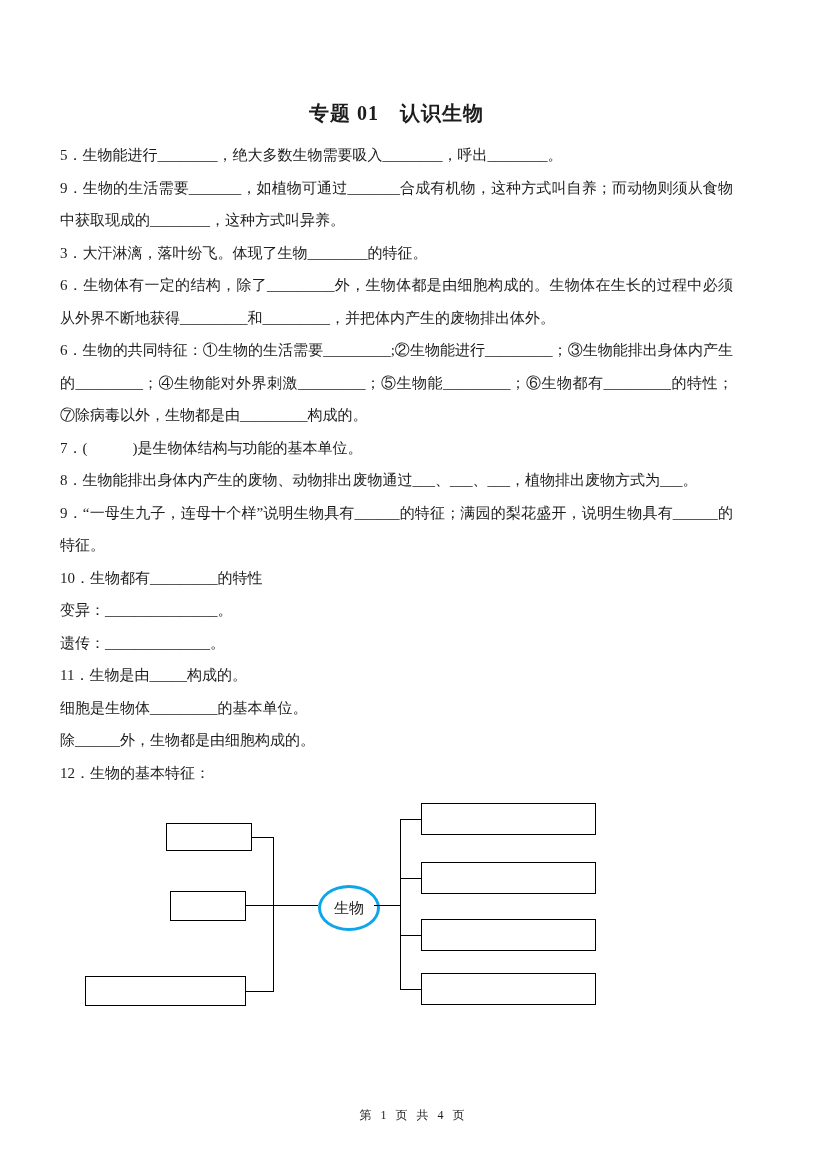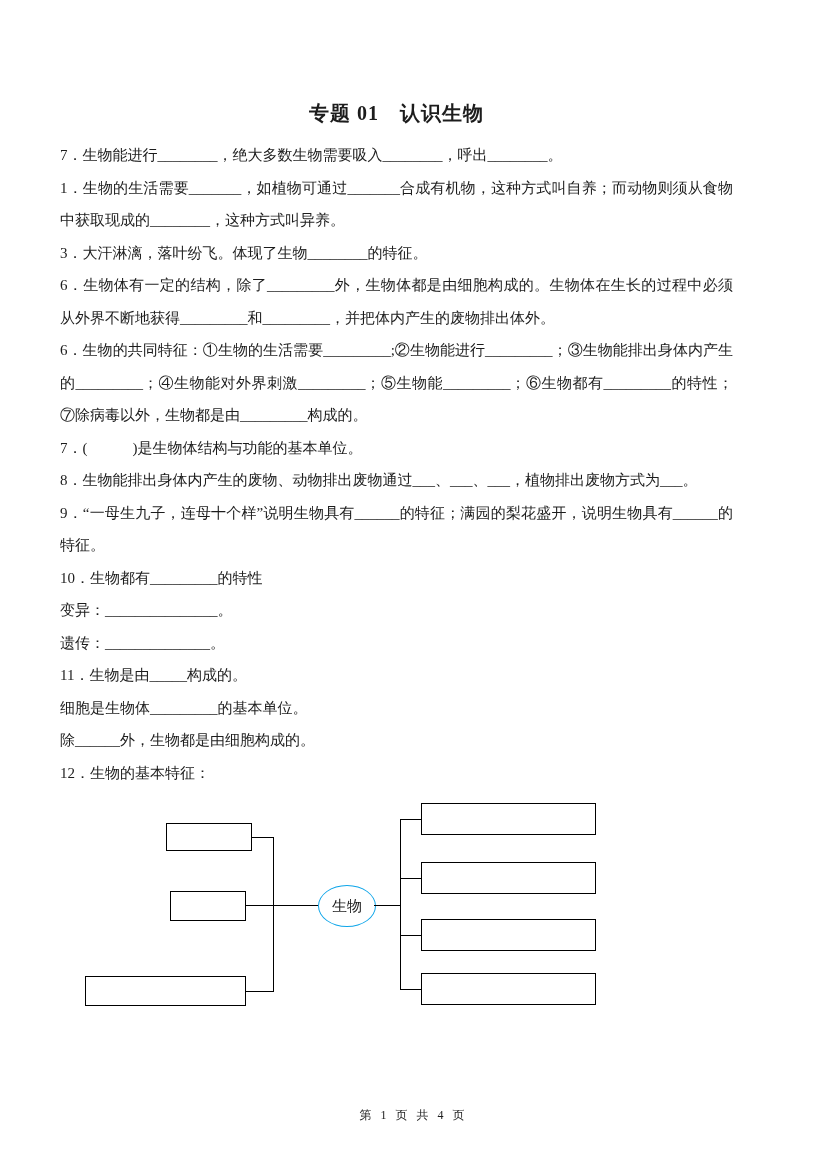--- a/index.html
+++ b/index.html
@@ -14,38 +14,38 @@
   }
   .para {
     font-size:15px; line-height:32.5px; margin:0; text-align:justify;
     word-break:break-all;
   }
   .diagram { position:relative; height:218px; margin-top:12px; }
   .dbox { position:absolute; border:1px solid #000; background:#fff; box-sizing:border-box; }
   .hline { position:absolute; height:1px; background:#000; }
   .vline { position:absolute; width:1px; background:#000; }
   .ellipse {
-    position:absolute; border:1px solid #0ea5e9; border-radius:50%;
+    position:absolute; border:3px solid #0ea5e9; border-radius:50%;
     display:flex; align-items:center; justify-content:center;
     font-size:15px; background:#fff;
   }
   .footer {
     position:absolute; top:1107px; left:0; width:827px;
     text-align:center; font-size:12px; letter-spacing:3px; color:#1c1c1c;
   }
 </style>
 </head>
 <body>
 
 <div class="page">
 
   <h1 class="title">专题 01　认识生物</h1>
 
-  <p class="para">7．生物能进行________，绝大多数生物需要吸入________，呼出________。</p>
-  <p class="para">1．生物的生活需要_______，如植物可通过_______合成有机物，这种方式叫自养；而动物则须从食物中获取现成的________，这种方式叫异养。</p>
+  <p class="para">5．生物能进行________，绝大多数生物需要吸入________，呼出________。</p>
+  <p class="para">9．生物的生活需要_______，如植物可通过_______合成有机物，这种方式叫自养；而动物则须从食物中获取现成的________，这种方式叫异养。</p>
   <p class="para">3．大汗淋漓，落叶纷飞。体现了生物________的特征。</p>
   <p class="para">6．生物体有一定的结构，除了_________外，生物体都是由细胞构成的。生物体在生长的过程中必须从外界不断地获得_________和_________，并把体内产生的废物排出体外。</p>
   <p class="para">6．生物的共同特征：①生物的生活需要_________;②生物能进行_________；③生物能排出身体内产生的_________；④生物能对外界刺激_________；⑤生物能_________；⑥生物都有_________的特性；⑦除病毒以外，生物都是由_________构成的。</p>
   <p class="para">7．(　　　)是生物体结构与功能的基本单位。</p>
   <p class="para">8．生物能排出身体内产生的废物、动物排出废物通过___、___、___，植物排出废物方式为___。</p>
   <p class="para">9．“一母生九子，连母十个样”说明生物具有______的特征；满园的梨花盛开，说明生物具有______的特征。</p>
   <p class="para">10．生物都有_________的特性</p>
   <p class="para">变异：_______________。</p>
   <p class="para">遗传：______________。</p>
   <p class="para">11．生物是由_____构成的。</p>

